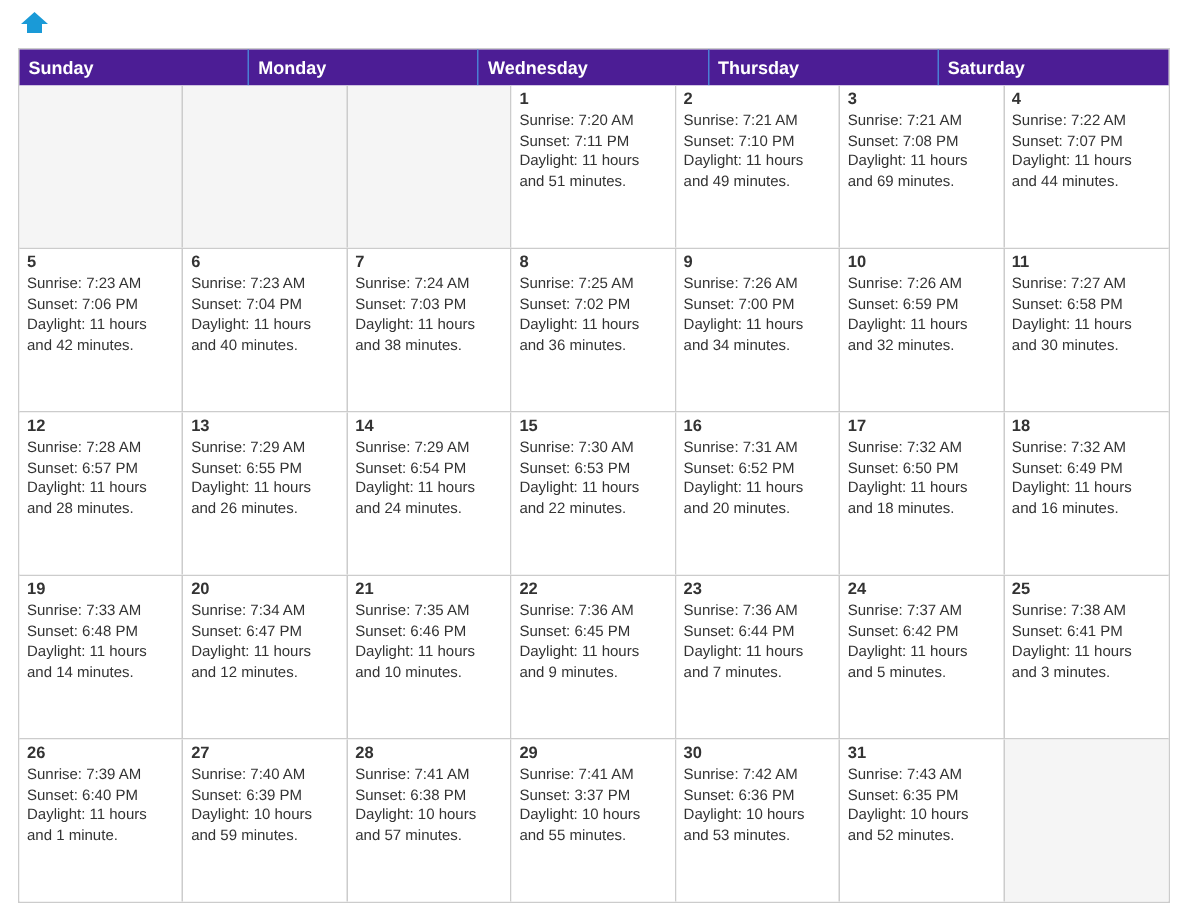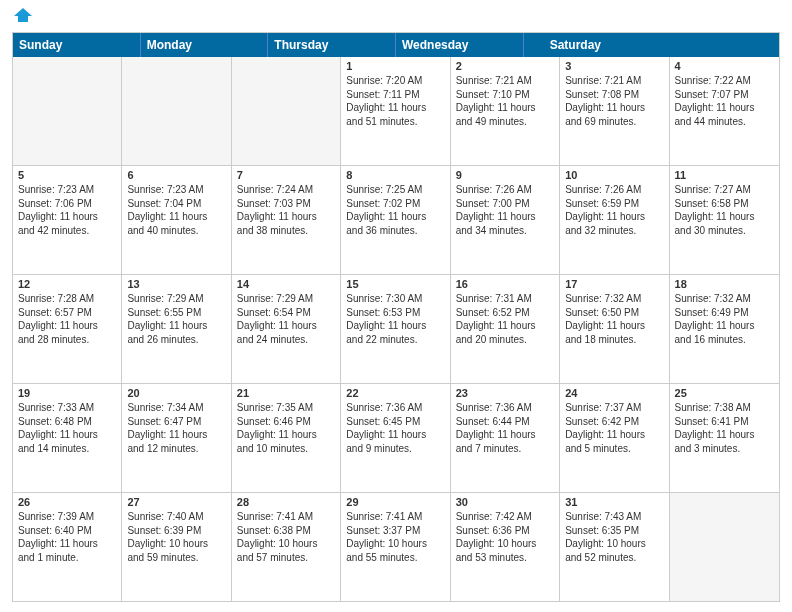--- a/index.html
+++ b/index.html
@@ -51,32 +51,32 @@
       color: #444;
     }
     .calendar {
       flex: 1;
       display: flex;
       flex-direction: column;
       border: 1px solid #ccc;
     }
     .cal-header {
       display: grid;
-      grid-template-columns: repeat(6, 1fr);
-      background: #0369a1;
+      grid-template-columns: repeat(5, 1fr);
+      background: #4c1d95;
     }
     .cal-header-cell {
       color: #fff;
       font-weight: bold;
       font-size: 12px;
       padding: 5px 6px;
       border-right: 1px solid #4a7fd4;
       text-align: left;
     }
-    .cal-header-cell:last-child { border-right: none; margin-left: 20px; }
+    .cal-header-cell:last-child { border-right: none; }
     .cal-body {
       flex: 1;
       display: flex;
       flex-direction: column;
     }
     .cal-row {
       display: grid;
       grid-template-columns: repeat(7, 1fr);
       flex: 1;
       border-bottom: 1px solid #ccc;
@@ -123,22 +123,22 @@
     <div class="header-right">
       <div class="month-title"></div>
       <div class="location"></div>
     </div>
   </div>
 
   <div class="calendar">
     <div class="cal-header">
     <div class="cal-header-cell">Sunday</div>
         <div class="cal-header-cell">Monday</div>
+        <div class="cal-header-cell">Wednesday</div>
         <div class="cal-header-cell">Thursday</div>
-        <div class="cal-header-cell">Wednesday</div>
         <div class="cal-header-cell">Saturday</div>
       </div>
     <div class="cal-body">
     <div class="cal-row">
           <div class="cal-cell empty"></div>
           <div class="cal-cell empty"></div>
           <div class="cal-cell empty"></div>
           <div class="cal-cell">
             <span class="day-num">1</span>
             <div class="cell-text"><span>Sunrise: 7:20 AM</span><br><span>Sunset: 7:11 PM</span><br><span>Daylight: 11 hours</span><br><span>and 51 minutes.</span><br></div>

